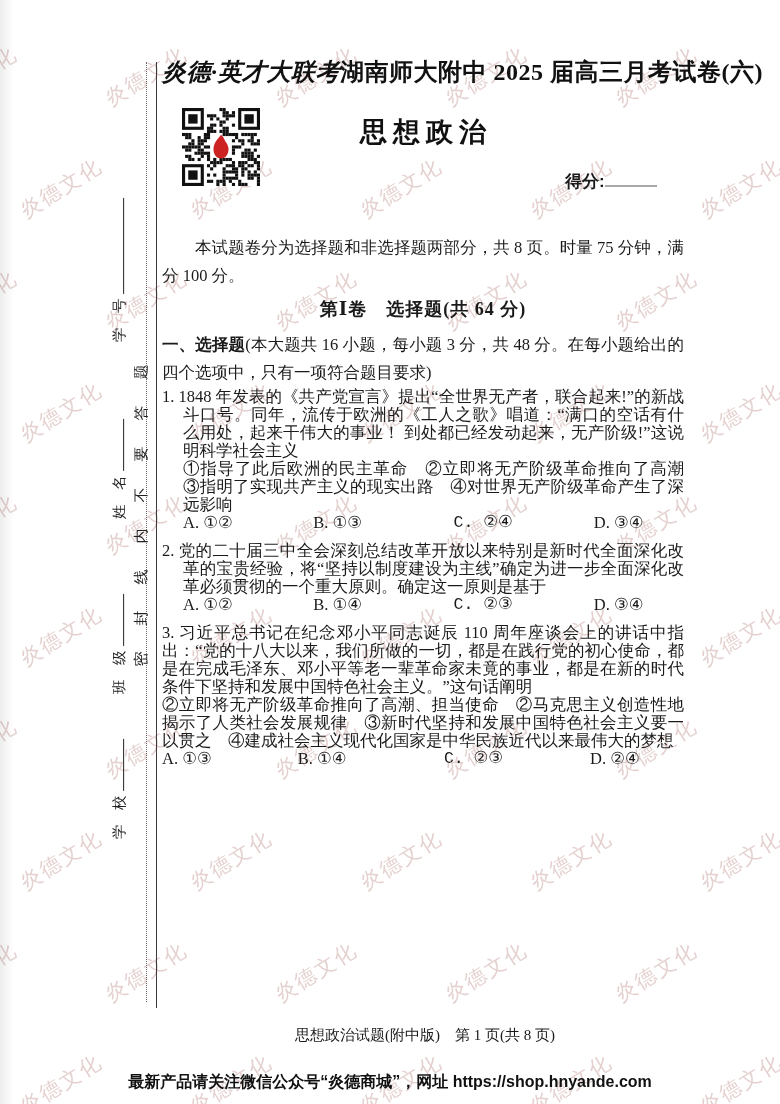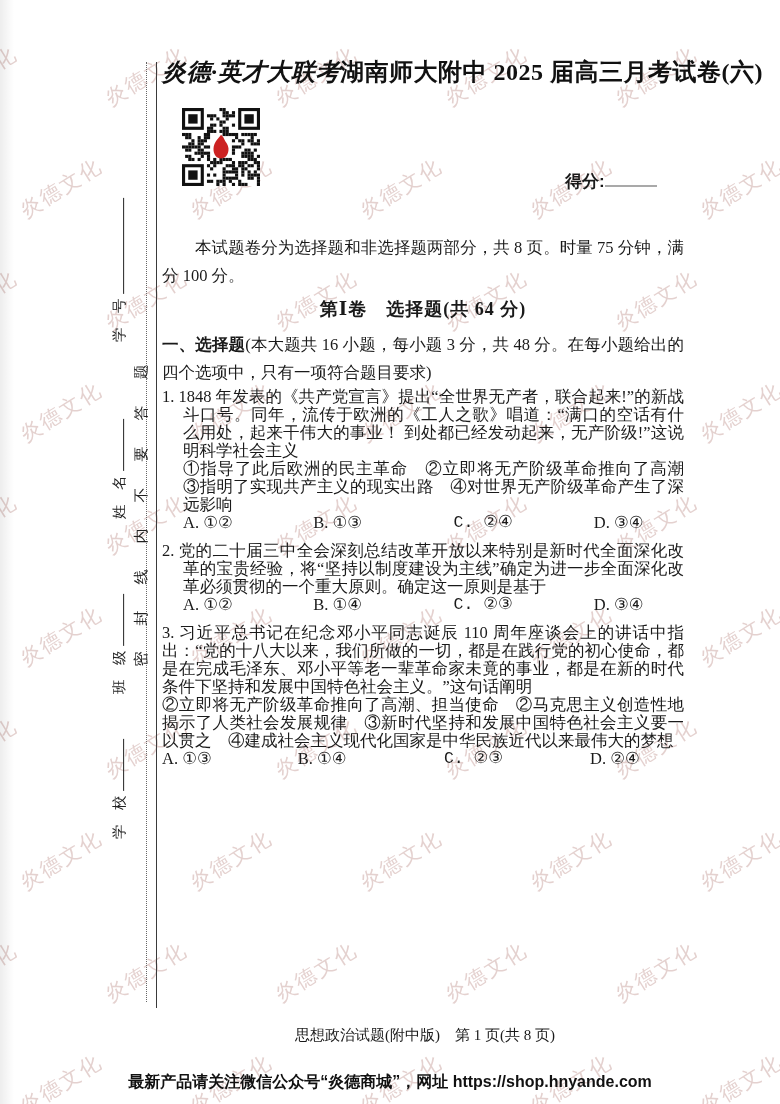--- a/index.html
+++ b/index.html
@@ -365,20 +365,21 @@
             <rect x="1" y="1" width="5" height="5" fill="#fff"></rect>
             <rect x="2" y="2" width="3" height="3" fill="#111"></rect>
             <rect x="18" y="0" width="7" height="7" fill="#111"></rect>
             <rect x="19" y="1" width="5" height="5" fill="#fff"></rect>
             <rect x="20" y="2" width="3" height="3" fill="#111"></rect>
             <rect x="0" y="18" width="7" height="7" fill="#111"></rect>
             <rect x="1" y="19" width="5" height="5" fill="#fff"></rect>
             <rect x="2" y="20" width="3" height="3" fill="#111"></rect>
             <path d="M12.5 8.6 C11.9 9.6 10.2 10.9 10.1 13 C10 14.9 11.1 16.2 12.5 16.2 C13.9 16.2 15 14.9 14.9 13 C14.85 11.7 13.9 10.8 13.5 9.9 C13.3 9.5 13 9 12.5 8.6 Z" fill="#cc2222"></path>
           </svg></div>
+      <h2 class="subject-title">思想政治</h2>
       <div class="score-row">
         <span>得分:</span><span class="score-line"></span>
       </div>
     </div>
 
     <p class="instructions">本试题卷分为选择题和非选择题两部分，共 8 页。时量 75 分钟，满分 100 分。</p>
 
     <h3 class="section-title">第Ⅰ卷　选择题(共 64 分)</h3>
 
     <p class="intro"><span class="lead">一、选择题</span><span>(本大题共 16 小题，每小题 3 分，共 48 分。在每小题给出的四个选项中，只有一项符合题目要求)</span></p>

